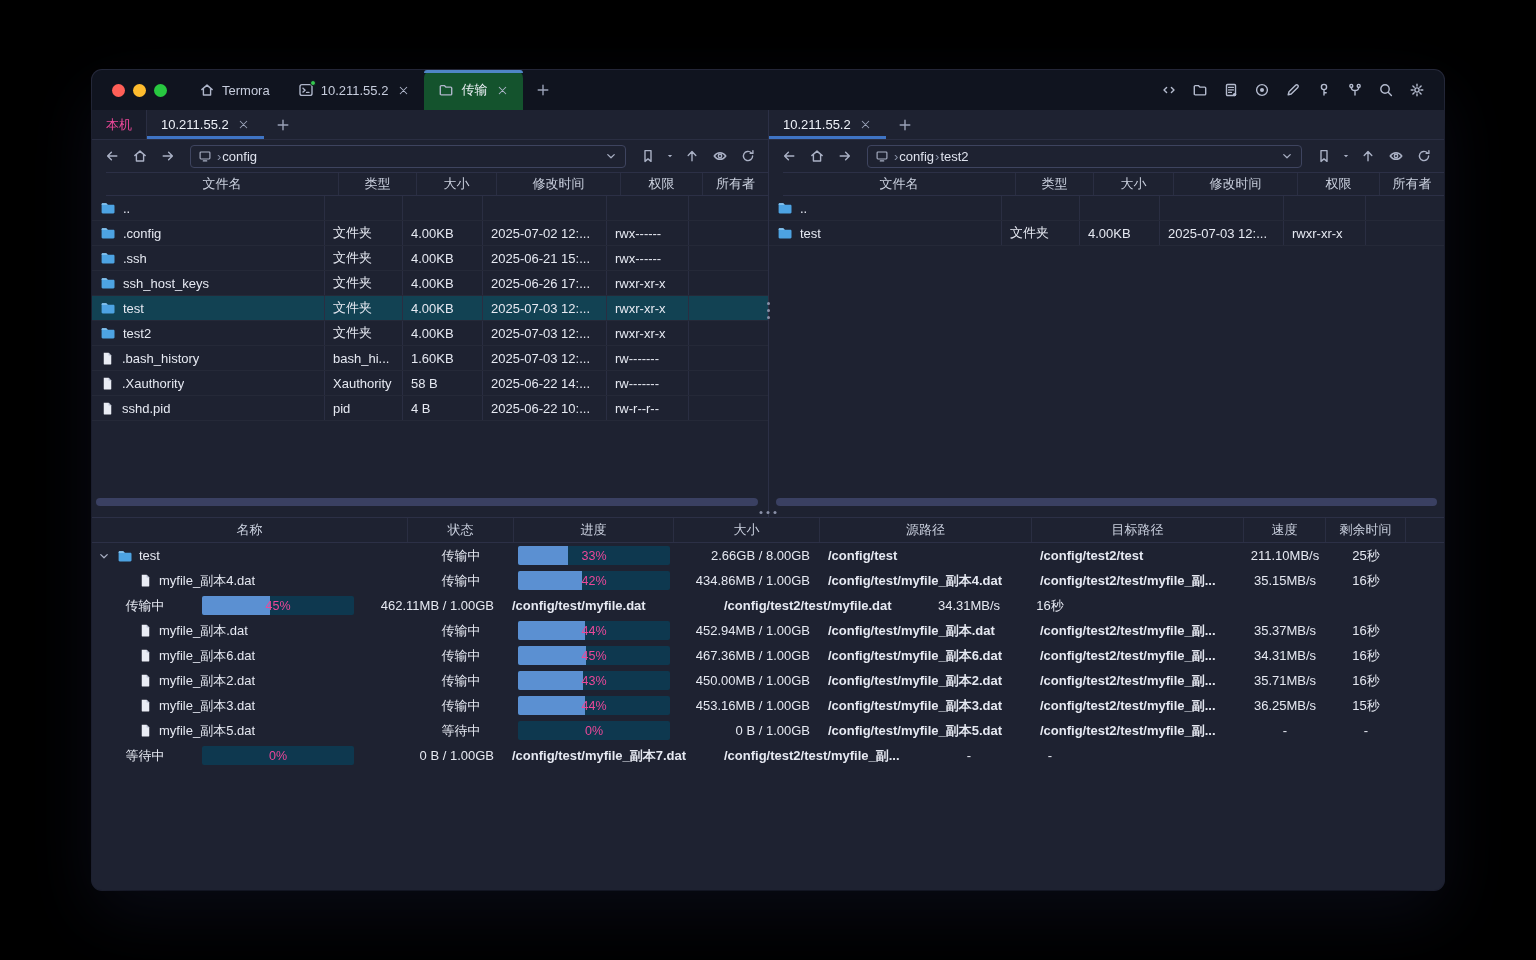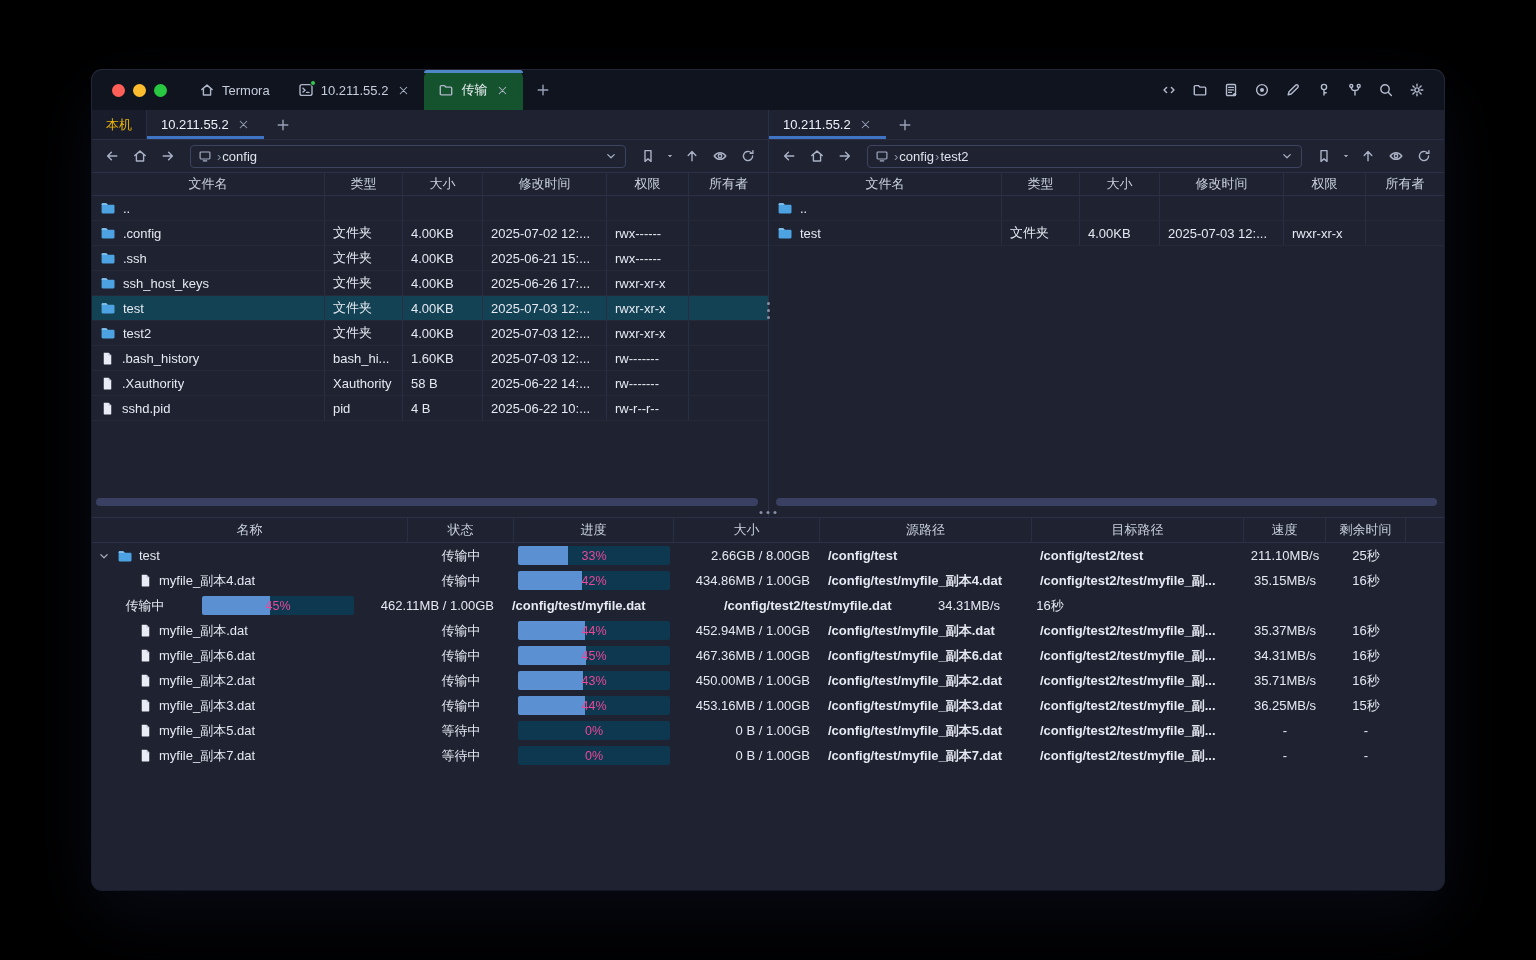--- a/index.html
+++ b/index.html
@@ -28,37 +28,37 @@
   .term-dot { position:absolute; right:-2px; top:-2px; width:6px; height:6px; border-radius:50%;
     background:#35c94e; border:1.5px solid #10141f; }
 
   
   .panes { display:flex; height:408px; position:relative; border-bottom:1px solid #2c3046; }
   .pane { position:relative; display:flex; flex-direction:column; }
   .pane.left { width:676px; }
   .pane.right { width:675px; border-left:1px solid #2c3046; flex:1; }
 
   .ptabs { height:30px; display:flex; align-items:stretch; border-bottom:1px solid #2a2e42; }
-  .ptab { display:flex; align-items:center; gap:6px; padding:0 14px; color:#eab308; position:relative; white-space:nowrap; }
+  .ptab { display:flex; align-items:center; gap:6px; padding:0 14px; color:#ec4899; position:relative; white-space:nowrap; }
   .ptab.inactive { background:#191d2b; border-right:1px solid #2a2e42; }
   .ptab.active { color:#eef1f8; }
   .ptab.active::after { content:""; position:absolute; left:0; right:0; bottom:0; height:3px; background:var(--underline,#3f74c4); }
   .pplus { display:flex; align-items:center; padding:0 11px; color:#9aa2b8; }
 
   .ptoolbar { height:32px; display:flex; align-items:center; padding:0 8px; gap:4px; color:#aab1c5; }
   .navbtn { width:24px; height:24px; display:flex; align-items:center; justify-content:center; }
   .pathbox { flex:1; height:23px; margin:0 6px; border:1px solid #3e445f; border-radius:4px;
     display:flex; align-items:center; padding:0 7px; gap:4px; color:#dfe3ee; min-width:0; overflow:hidden; }
   .pathbox .icn { color:#aab1c5; flex:none; }
   .crumb-sep { color:#8a92a8; padding:0 1px; }
   .pb-chev { margin-left:auto; color:#9aa2b8; display:flex; }
   .caretbtn { width:12px; height:24px; display:flex; align-items:center; justify-content:center; }
 
   .fhead { height:24px; display:flex; border-top:1px solid #2c3046; border-bottom:1px solid #2c3046;
-    color:#ccd2e0; }
+    color:#ccd2e0;margin-left:14px; }
   .hc { display:flex; align-items:center; justify-content:center; border-right:1px solid #2a2e42;
     overflow:hidden; white-space:nowrap; }
   .fhead .hc:last-child { border-right:none; }
   .f0{width:233px;} .f1{width:78px;} .f2{width:80px;} .f3{width:124px;text-align:center;} .f4{width:82px;} .f5{flex:1;}
 
   .frows { flex:1; overflow:hidden; }
   .frow { height:25px; display:flex; align-items:stretch; border-bottom:1px solid #252938; }
   .frow.sel { background:var(--selection,#124253); }
   .fc { display:flex; align-items:center; padding:0 8px; border-right:1px solid #2a2e42;
     overflow:hidden; white-space:nowrap; text-overflow:ellipsis; }
@@ -806,29 +806,20 @@
             </div>
     </div>
     <div class="tc c-right t3">0 B / 1.00GB</div>
     <div class="tc c-left t4">/config/test/myfile_副本5.dat</div>
     <div class="tc c-left t5">/config/test2/test/myfile_副...</div>
     <div class="tc c-center t6">-</div>
     <div class="tc c-center t7">-</div>
     <div class="tc t8"></div>
   </div>
         <div class="trow">
-    <div class="tc tname t0" style="padding-left:46px">
-            <span class="icn">
-              <svg width="15" height="15" viewBox="0 0 16 16">
-                <path fill="#e9ecf4" d="M4 1.9h5.2L12 4.7v9.2c0 .3-.2.5-.5.5h-7c-.3 0-.5-.2-.5-.5z"></path>
-                <path fill="#b7bfd2" d="M9.2 1.9 12 4.7H9.2z"></path>
-              </svg>
-            </span>
-            <span>myfile_副本7.dat</span>
-          </div>
     <div class="tc c-center t1">等待中</div>
     <div class="tc c-center t2">
       <div class="bar">
               <div class="fill" style="width:0%"></div>
               <span class="pct">0%</span>
             </div>
     </div>
     <div class="tc c-right t3">0 B / 1.00GB</div>
     <div class="tc c-left t4">/config/test/myfile_副本7.dat</div>
     <div class="tc c-left t5">/config/test2/test/myfile_副...</div>

